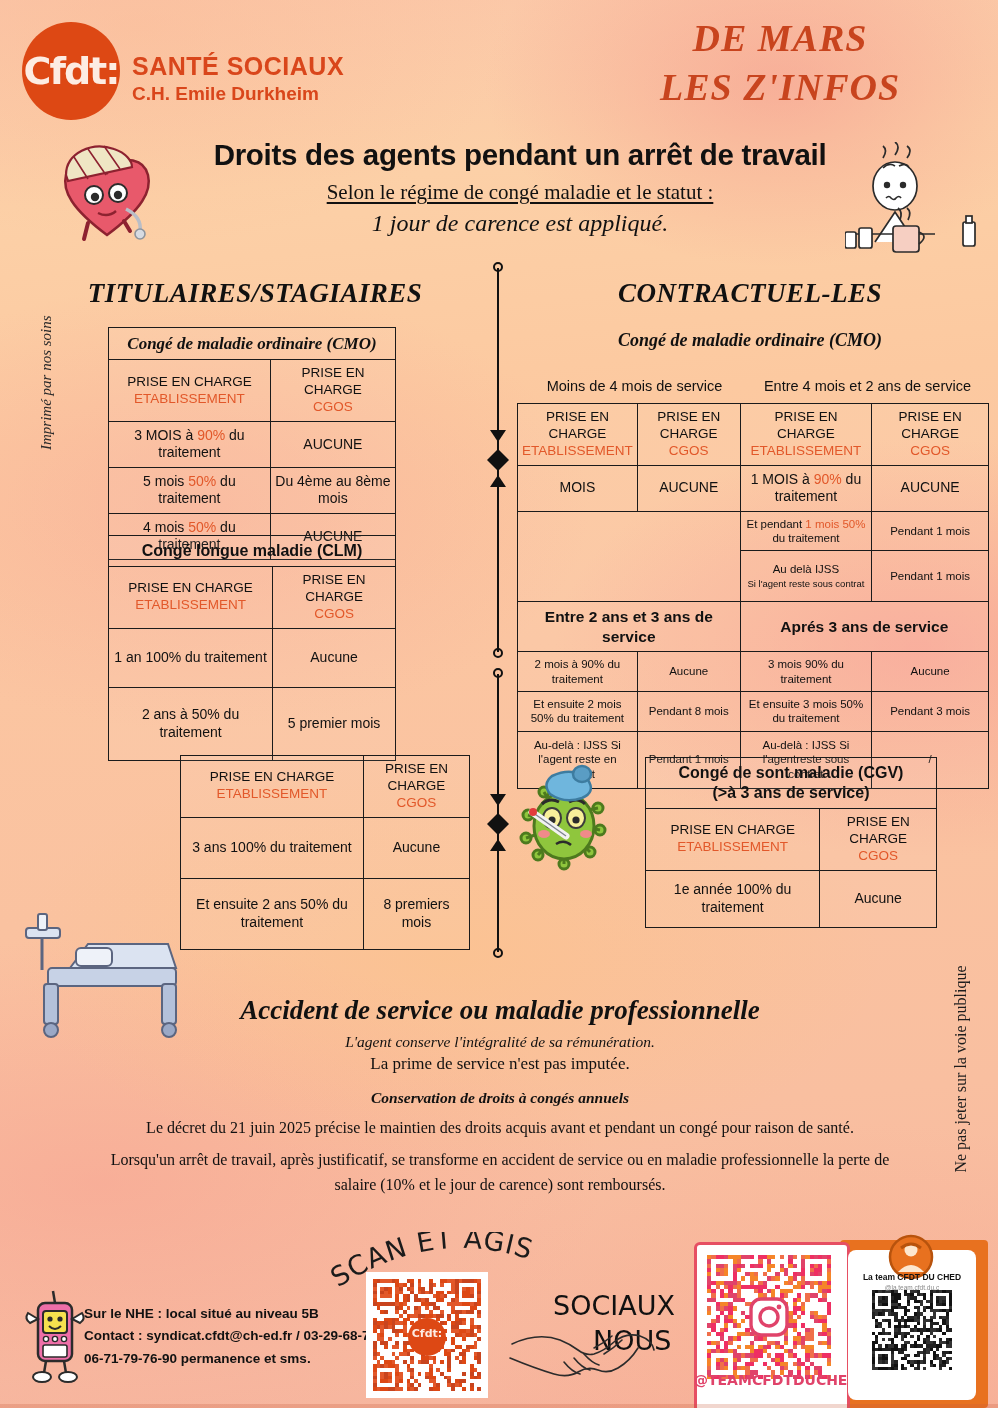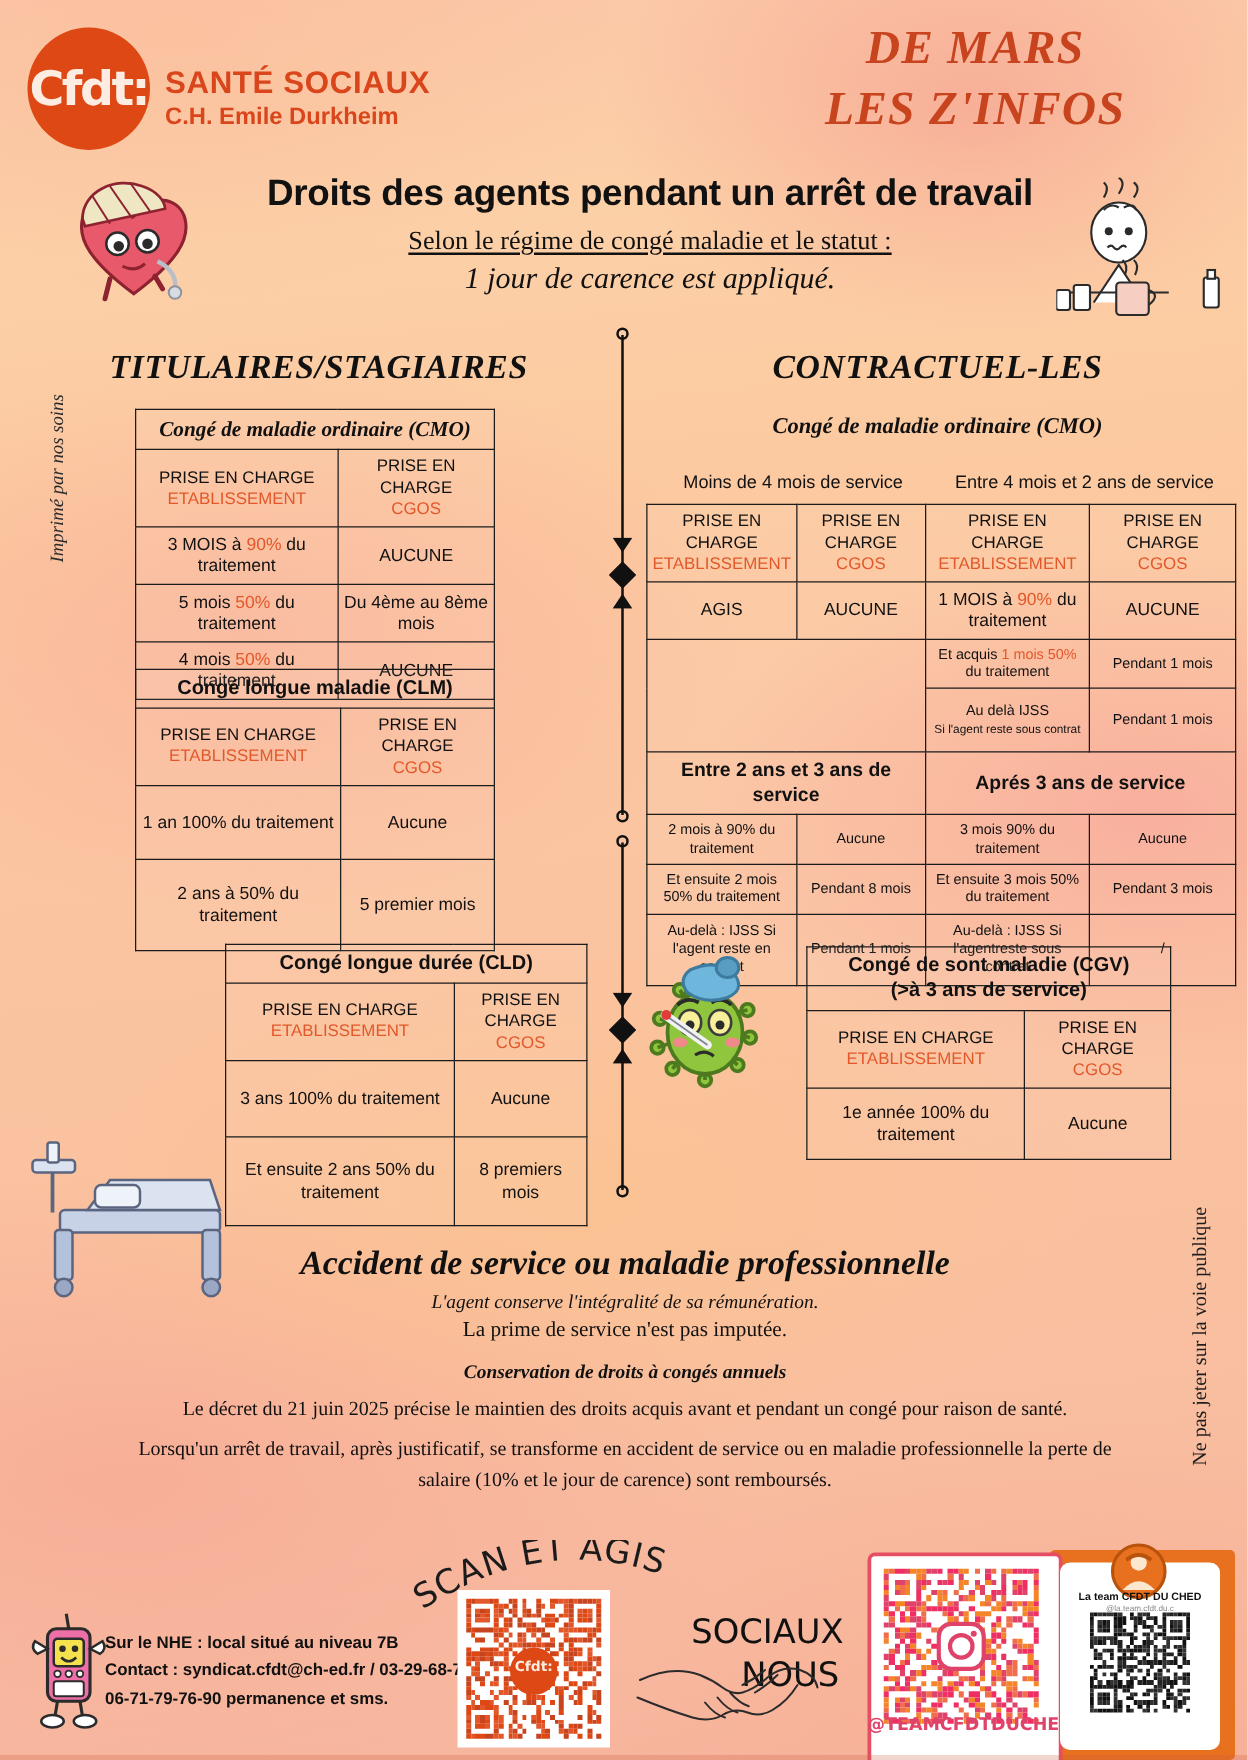--- a/index.html
+++ b/index.html
@@ -280,23 +280,20 @@
     </tr>
     <tr>
       <td class="cell" style="height:62px">2 ans à 50% du traitement</td>
       <td class="cell">5 premier mois</td>
     </tr>
   </tbody>
     </table>
 
   <table class="tbl" id="t-cld">
     <tbody>
-        <tr>
-      <td class="title" colspan="2">Congé longue durée (CLD)</td>
-    </tr>
     <tr>
       <td class="hdr">
         <span>PRISE EN CHARGE</span>
         <span class="org">ETABLISSEMENT</span>
       </td>
       <td class="hdr">
         <span>PRISE EN CHARGE</span>
         <span class="org">CGOS</span>
       </td>
     </tr>
@@ -329,31 +326,31 @@
       <td class="hdr" style="width:28%">
         <span>PRISE EN CHARGE</span>
         <span class="org">ETABLISSEMENT</span>
       </td>
       <td class="hdr" style="width:25%">
         <span>PRISE EN CHARGE</span>
         <span class="org">CGOS</span>
       </td>
     </tr>
     <tr>
-      <td class="cell">AGIS</td>
+      <td class="cell">MOIS</td>
       <td class="cell">AUCUNE</td>
       <td class="cell">
         <span>1 MOIS à </span><span class="pct">90%</span><span> du traitement</span>
       </td>
       <td class="cell">AUCUNE</td>
     </tr>
     <tr>
       <td class="nb" rowspan="2" colspan="2"></td>
       <td class="cell small">
-        <span>Et acquis </span><span class="pct">1 mois 50%</span><br><span> du traitement</span>
+        <span>Et pendant </span><span class="pct">1 mois 50%</span><br><span> du traitement</span>
       </td>
       <td class="cell small">Pendant 1 mois</td>
     </tr>
     <tr>
       <td class="cell small" style="height:40px">
         <span>Au delà IJSS</span><br>
         <span class="tiny" style="font-size:9.5px">Si l'agent reste sous contrat</span>
       </td>
       <td class="cell small">Pendant 1 mois</td>
     </tr>
@@ -470,21 +467,21 @@
     <rect x="23" y="60" width="24" height="12" rx="2" fill="#fff" stroke="#2b2b2b" stroke-width="1.6"></rect>
     <path d="M35 18 L33 6" stroke="#2b2b2b" stroke-width="2.5"></path>
     <path d="M18 34 L8 28 q-4 6 2 10 z" fill="#fff" stroke="#2b2b2b" stroke-width="2"></path>
     <path d="M52 34 L62 28 q4 6 -2 10 z" fill="#fff" stroke="#2b2b2b" stroke-width="2"></path>
     <path d="M26 76 L24 88 M44 76 L46 88" stroke="#2b2b2b" stroke-width="2.5"></path>
     <ellipse cx="22" cy="92" rx="9" ry="5" fill="#fff" stroke="#2b2b2b" stroke-width="2"></ellipse>
     <ellipse cx="48" cy="92" rx="9" ry="5" fill="#fff" stroke="#2b2b2b" stroke-width="2"></ellipse>
   </svg>
 
   <div class="foot-text">
-    <div>Sur le NHE : local situé au niveau 7B</div>
+    <div>Sur le NHE : local situé au niveau 5B</div>
     <div>Contact : syndicat.cfdt@ch-ed.fr  / 03-29-68-75-92</div>
     <div>06-71-79-76-90  permanence et sms.</div>
   </div>
 
   <svg style="position:absolute;left:330px;top:1232px;" width="220" height="60" viewBox="0 0 220 60">
     <defs>
         <path id="arcp" d="M8 56 Q105 -8 206 30"></path>
       </defs>
     <text font-family="DejaVu Sans, sans-serif" font-size="27" fill="#1b1b1b" letter-spacing="1">
       <textPath href="#arcp" id="scanTP">SCAN ET AGIS</textPath>

